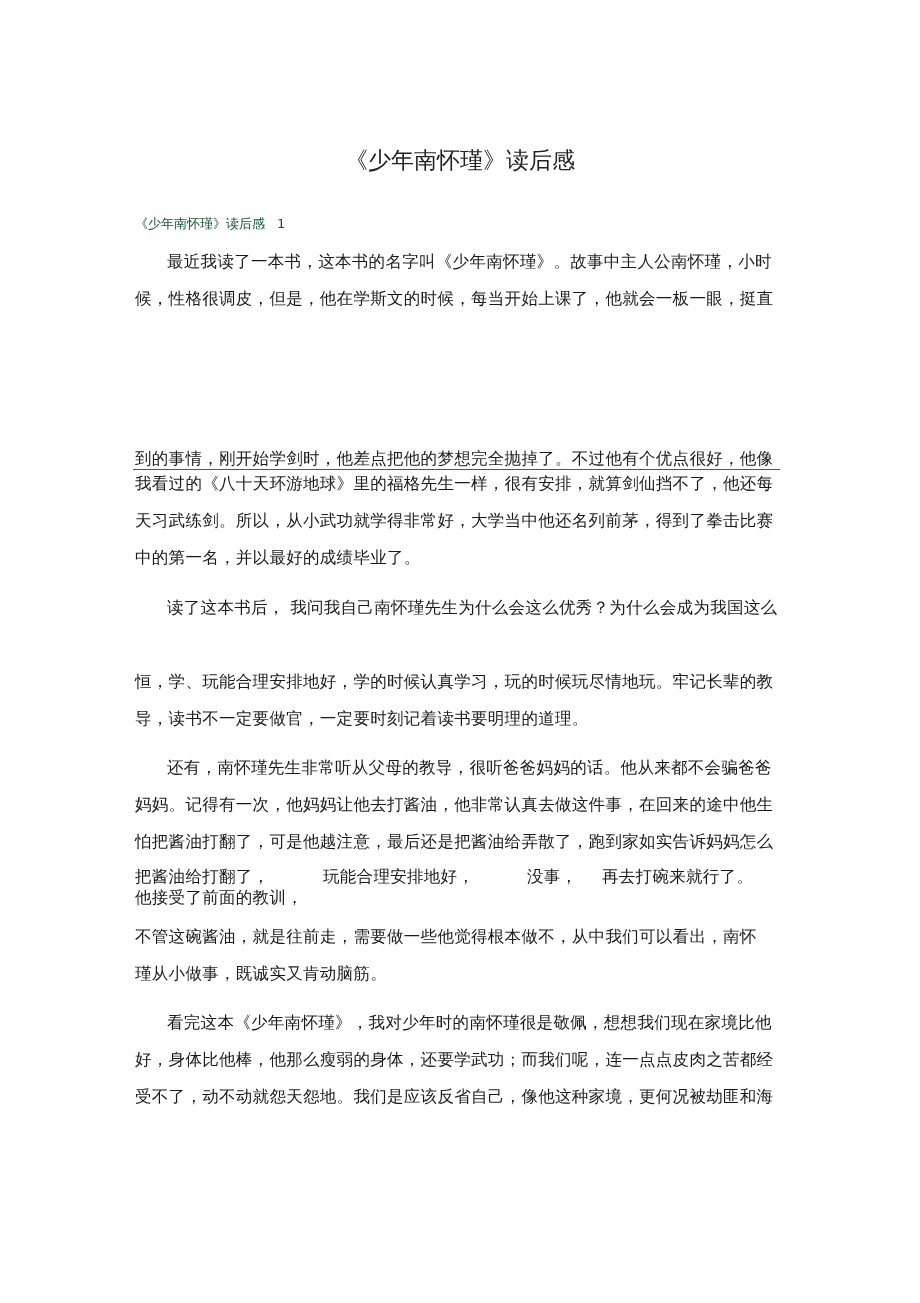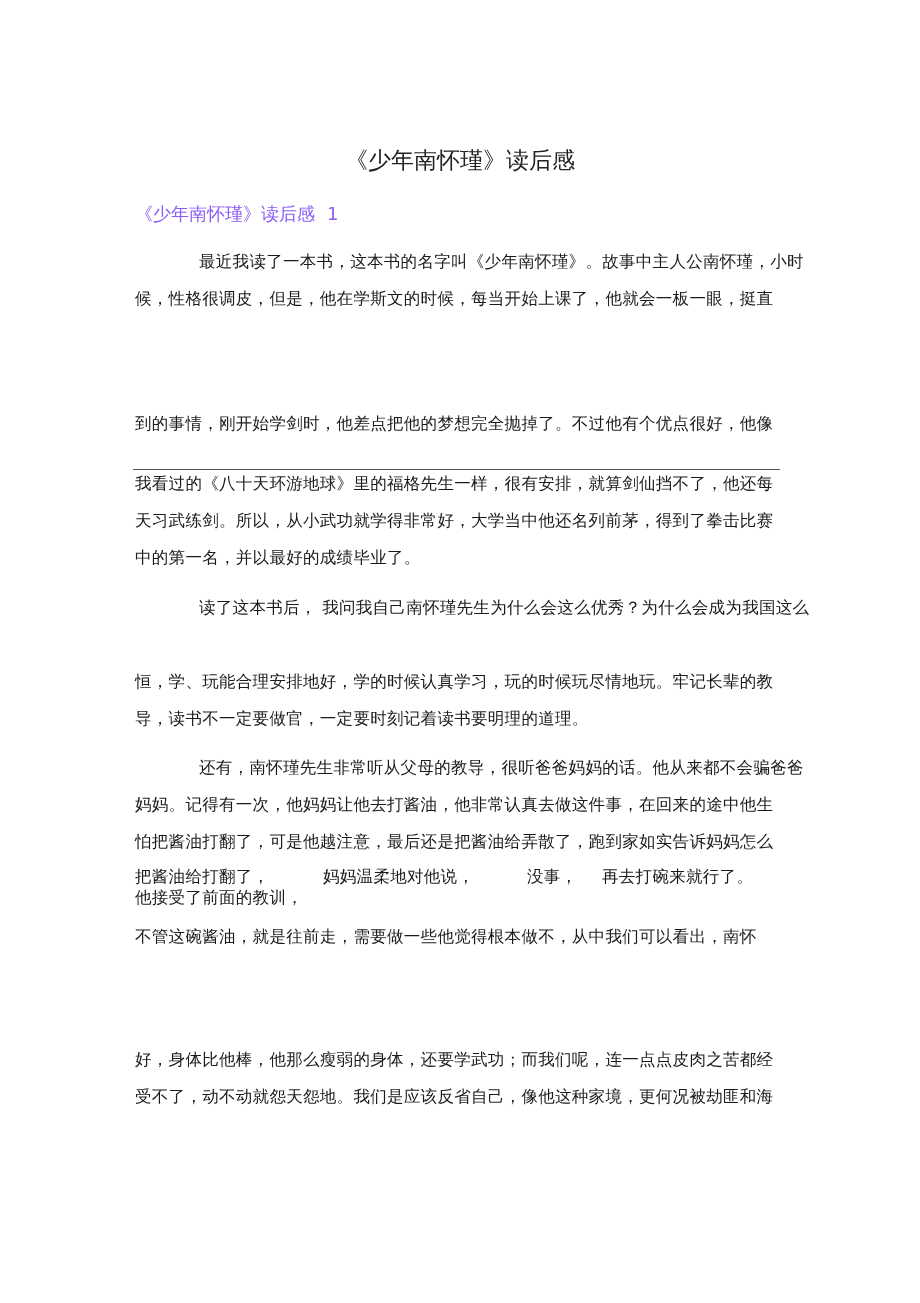--- a/index.html
+++ b/index.html
@@ -9,66 +9,68 @@
       color: #1a1a1a;
     }
     .page { position: absolute; left: 0; top: 0; width: 803px; height: 1303px; }
     .title {
       position: absolute; left: 0; width: 920px; top: 145px;
       text-align: center; font-size: 23px; line-height: 30px;
       font-family: "DejaVu Sans", "Liberation Sans", sans-serif;
       color: #222;
     }
     .subtitle {
-      position: absolute; left: 135px; top: 203px;
-      font-size: 18px; line-height: 22px;
+      position: absolute; left: 135px; top: 213px;
+      font-size: 13px; line-height: 22px;
       font-family: "DejaVu Sans", "Liberation Sans", sans-serif;
-      color: #8b5cf6;
+      color: #14532d;
     }
     .subtitle .num { margin-left: 12px; }
     .line {
       position: absolute; left: 135px; width: 650px;
       font-size: 16.5px; line-height: 22px; white-space: nowrap;
       letter-spacing: 0.3px;
     }
-    .indent { left: 167px; width: 618px; margin-left: 32px; }
+    .indent { left: 167px; width: 618px; }
     .hr {
       position: absolute; left: 133px; top: 469px; width: 647px; height: 0;
       border-top: 1px solid #555;
     }
   </style>
 </head>
 <body>
 
 <div class="page">
   <div class="title">《少年南怀瑾》读后感</div>
 
   <div class="subtitle">
     <span>《少年南怀瑾》读后感</span><span class="num">1</span>
   </div>
 
   <div class="line indent" style="top:251px">最近我读了一本书，这本书的名字叫《少年南怀瑾》。故事中主人公南怀瑾，小时</div>
   <div class="line" style="top:288px">候，性格很调皮，但是，他在学斯文的时候，每当开始上课了，他就会一板一眼，挺直</div>
-  <div class="line" style="top:413px">到的事情，刚开始学剑时，他差点把他的梦想完全抛掉了。不过他有个优点很好，他像</div>
+  <div class="line" style="top:448px">到的事情，刚开始学剑时，他差点把他的梦想完全抛掉了。不过他有个优点很好，他像</div>
   <div class="hr"></div>
   <div class="line" style="top:473px">我看过的《八十天环游地球》里的福格先生一样，很有安排，就算剑仙挡不了，他还每</div>
   <div class="line" style="top:510px">天习武练剑。所以，从小武功就学得非常好，大学当中他还名列前茅，得到了拳击比赛</div>
   <div class="line" style="top:547px">中的第一名，并以最好的成绩毕业了。</div>
 
   <div class="line indent" style="top:597px">读了这本书后， 我问我自己南怀瑾先生为什么会这么优秀？为什么会成为我国这么</div>
   <div class="line" style="top:671px">恒，学、玩能合理安排地好，学的时候认真学习，玩的时候玩尽情地玩。牢记长辈的教</div>
   <div class="line" style="top:708px">导，读书不一定要做官，一定要时刻记着读书要明理的道理。</div>
 
   <div class="line indent" style="top:757px">还有，南怀瑾先生非常听从父母的教导，很听爸爸妈妈的话。他从来都不会骗爸爸</div>
   <div class="line" style="top:794px">妈妈。记得有一次，他妈妈让他去打酱油，他非常认真去做这件事，在回来的途中他生</div>
   <div class="line" style="top:831px">怕把酱油打翻了，可是他越注意，最后还是把酱油给弄散了，跑到家如实告诉妈妈怎么</div>
   <div class="line" style="top:866px">
     <span style="position:absolute;left:0">把酱油给打翻了，</span>
-    <span style="position:absolute;left:188px">妈妈温柔地对他说，</span>
+    <span style="position:absolute;left:188px">玩能合理安排地好，</span>
     <span style="position:absolute;left:392px">没事，</span>
     <span style="position:absolute;left:467px">再去打碗来就行了。</span>
   </div>
   <div class="line" style="top:887px">他接受了前面的教训，</div>
   <div class="line" style="top:926px">不管这碗酱油，就是往前走，需要做一些他觉得根本做不，从中我们可以看出，南怀</div>
+  <div class="line" style="top:963px">瑾从小做事，既诚实又肯动脑筋。</div>
 
+  <div class="line indent" style="top:1012px">看完这本《少年南怀瑾》，我对少年时的南怀瑾很是敬佩，想想我们现在家境比他</div>
   <div class="line" style="top:1049px">好，身体比他棒，他那么瘦弱的身体，还要学武功；而我们呢，连一点点皮肉之苦都经</div>
   <div class="line" style="top:1086px">受不了，动不动就怨天怨地。我们是应该反省自己，像他这种家境，更何况被劫匪和海</div>
 </div>
 
 </body></html>

